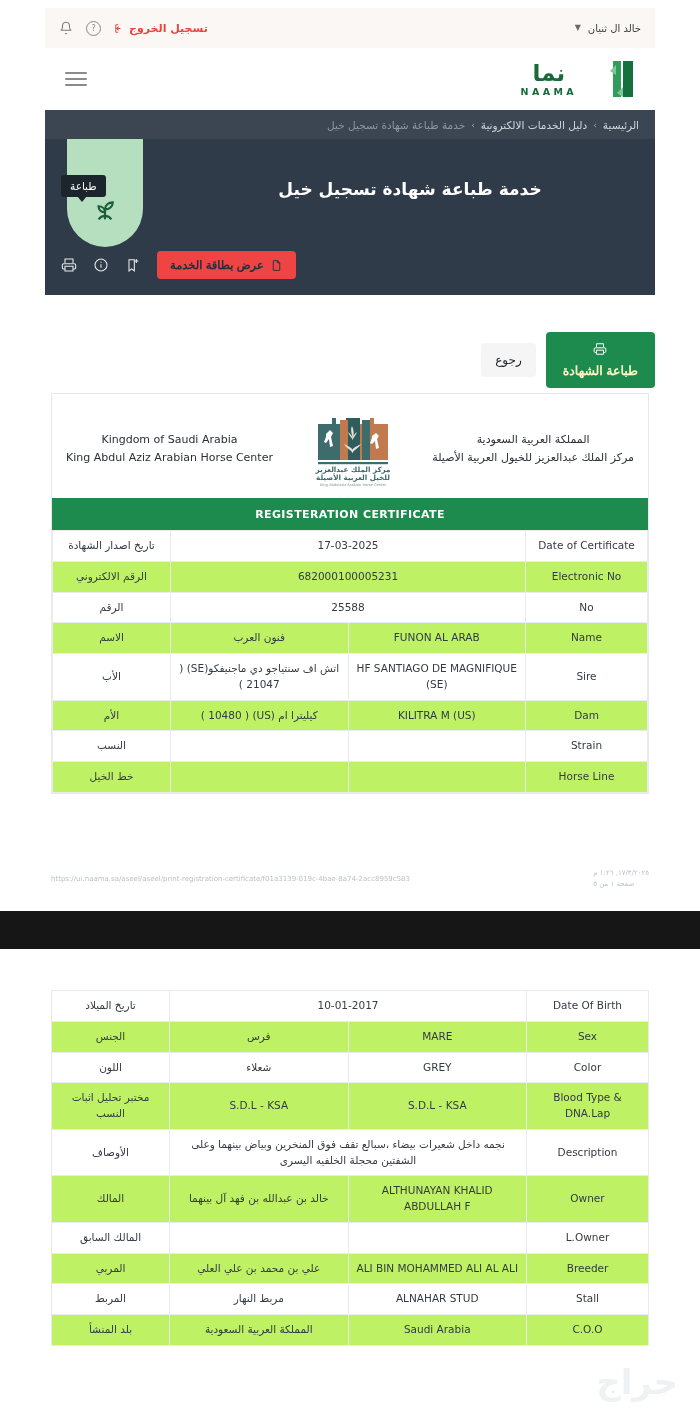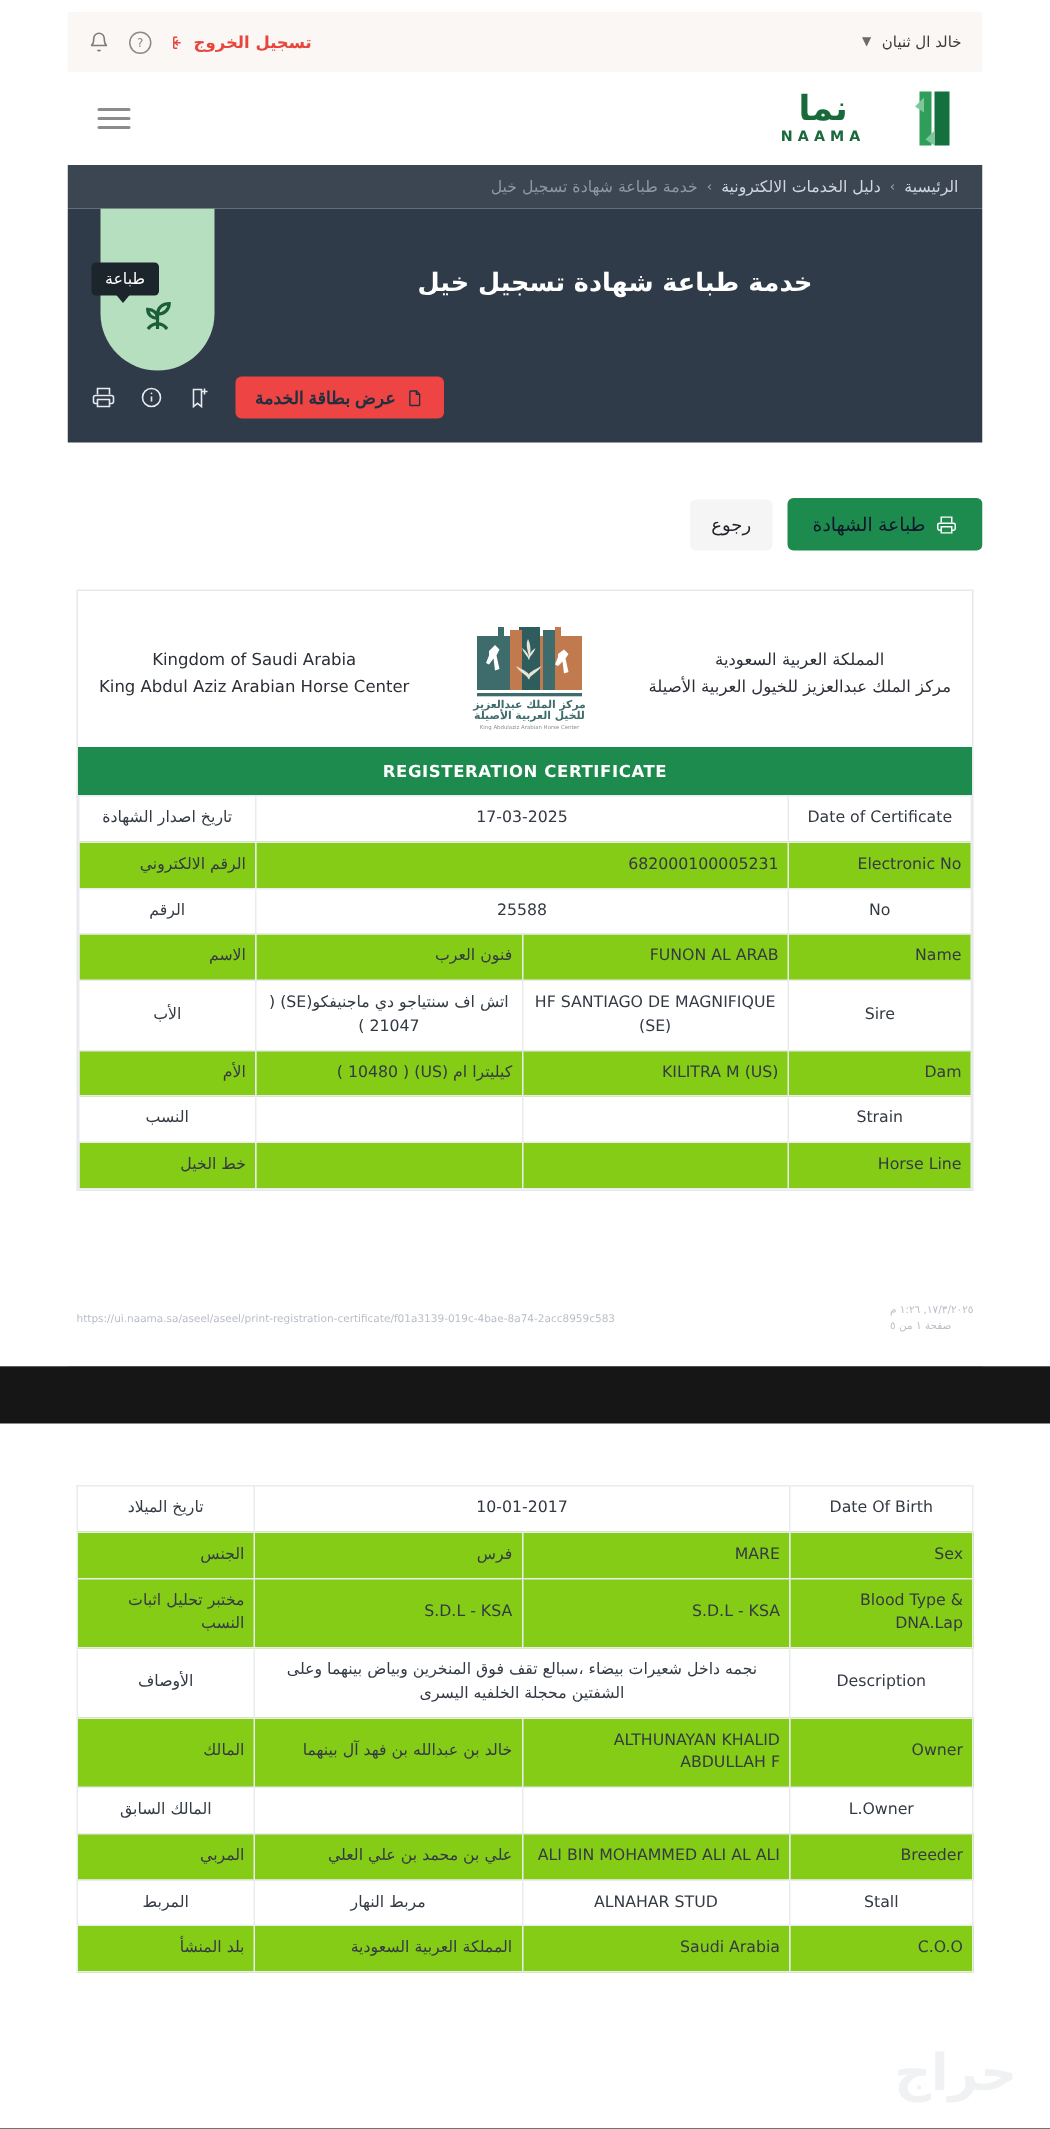--- a/index.html
+++ b/index.html
@@ -157,26 +157,26 @@
 
   
   .actionrow {
     position: absolute;
     left: 45px; top: 332px; width: 610px;
     display: flex; direction: rtl; align-items: center; gap: 10px;
     flex-direction: row;
     padding-right: 0;
   }
   .btn-print {
-    background: #1d8a4e; color: #0f172a;
-    font-size: 12.5px; font-weight: 400;
+    background: #1d8a4e; color: #fef9c3;
+    font-size: 12.5px; font-weight: 700;
     border: none; border-radius: 4px;
     padding: 10px 17px;
     display: flex; align-items: center; gap: 7px;
-    direction: rtl; cursor: pointer;
+    direction: rtl; cursor: pointer; flex-direction: column;
   }
   .btn-back {
     background: #f5f5f5; color: #20242a;
     font-size: 12px; font-weight: 400;
     border: none; border-radius: 4px;
     padding: 10px 14px; cursor: pointer;
   }
 
   
   .cert {
@@ -208,21 +208,21 @@
     padding: 7px 6px;
     vertical-align: middle;
     line-height: 1.5;
     height: 25px;
   }
   td.c-ar { width: 118px; text-align: center; direction: rtl; }
   td.c-arval { text-align: center; direction: rtl; }
   td.c-enval { text-align: center; direction: ltr; }
   td.c-en { width: 122px; text-align: center; direction: ltr; }
   td.span2 { text-align: center; margin-top: 10px; }
-  tr.alt td { background: #84cc16; text-align: right; }
+  tr.alt td { background: #bef264; }
 
   .cert-foot {
     position: absolute;
     left: 51px; top: 868px; width: 598px;
     display: flex; justify-content: space-between; align-items: center;
     font-size: 7px; color: #b9bec6;
   }
   .foot-url { direction: ltr; font-family: "DejaVu Sans", sans-serif; }
   .foot-meta { direction: rtl; text-align: left; line-height: 1.6; }
 
@@ -489,20 +489,26 @@
               <td class="c-ar">تاريخ الميلاد</td>
               <td class="span2" colspan="2">10-01-2017</td>
               <td class="c-en">Date Of Birth</td>
             </tr>
             <tr class="alt">
               <td class="c-ar">الجنس</td>
               <td class="c-arval">فرس</td>
               <td class="c-enval">MARE</td>
               <td class="c-en">Sex</td>
             </tr>
+            <tr>
+              <td class="c-ar">اللون</td>
+              <td class="c-arval">شعلاء</td>
+              <td class="c-enval">GREY</td>
+              <td class="c-en">Color</td>
+            </tr>
             <tr class="alt">
               <td class="c-ar">مختبر تحليل اثبات النسب</td>
               <td class="c-arval">S.D.L - KSA</td>
               <td class="c-enval">S.D.L - KSA</td>
               <td class="c-en">Blood Type &amp; DNA.Lap</td>
             </tr>
             <tr>
               <td class="c-ar">الأوصاف</td>
               <td class="span2" colspan="2" style="direction: rtl;">نجمه داخل شعيرات بيضاء ،سبالع تقف فوق المنخرين وبياض بينهما وعلى الشفتين محجلة الخلفيه اليسرى</td>
               <td class="c-en">Description</td>

